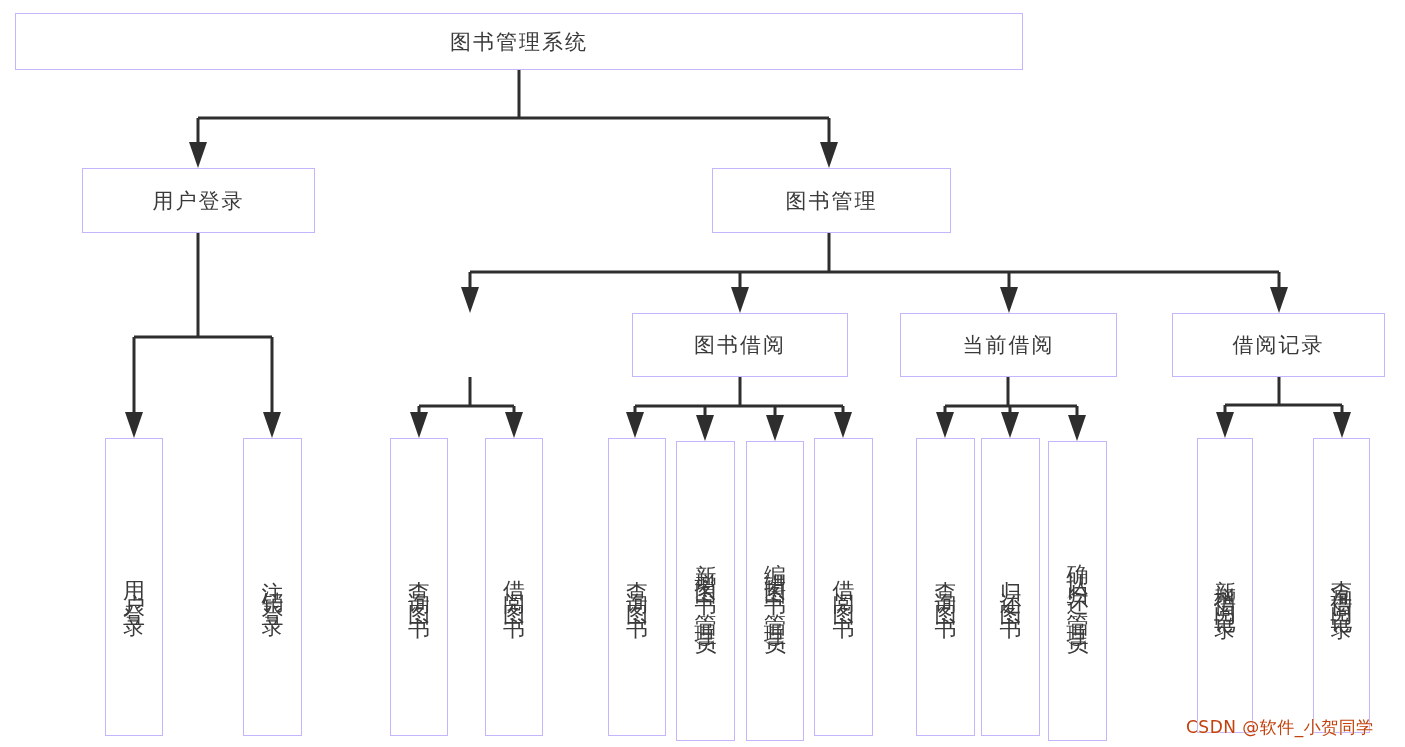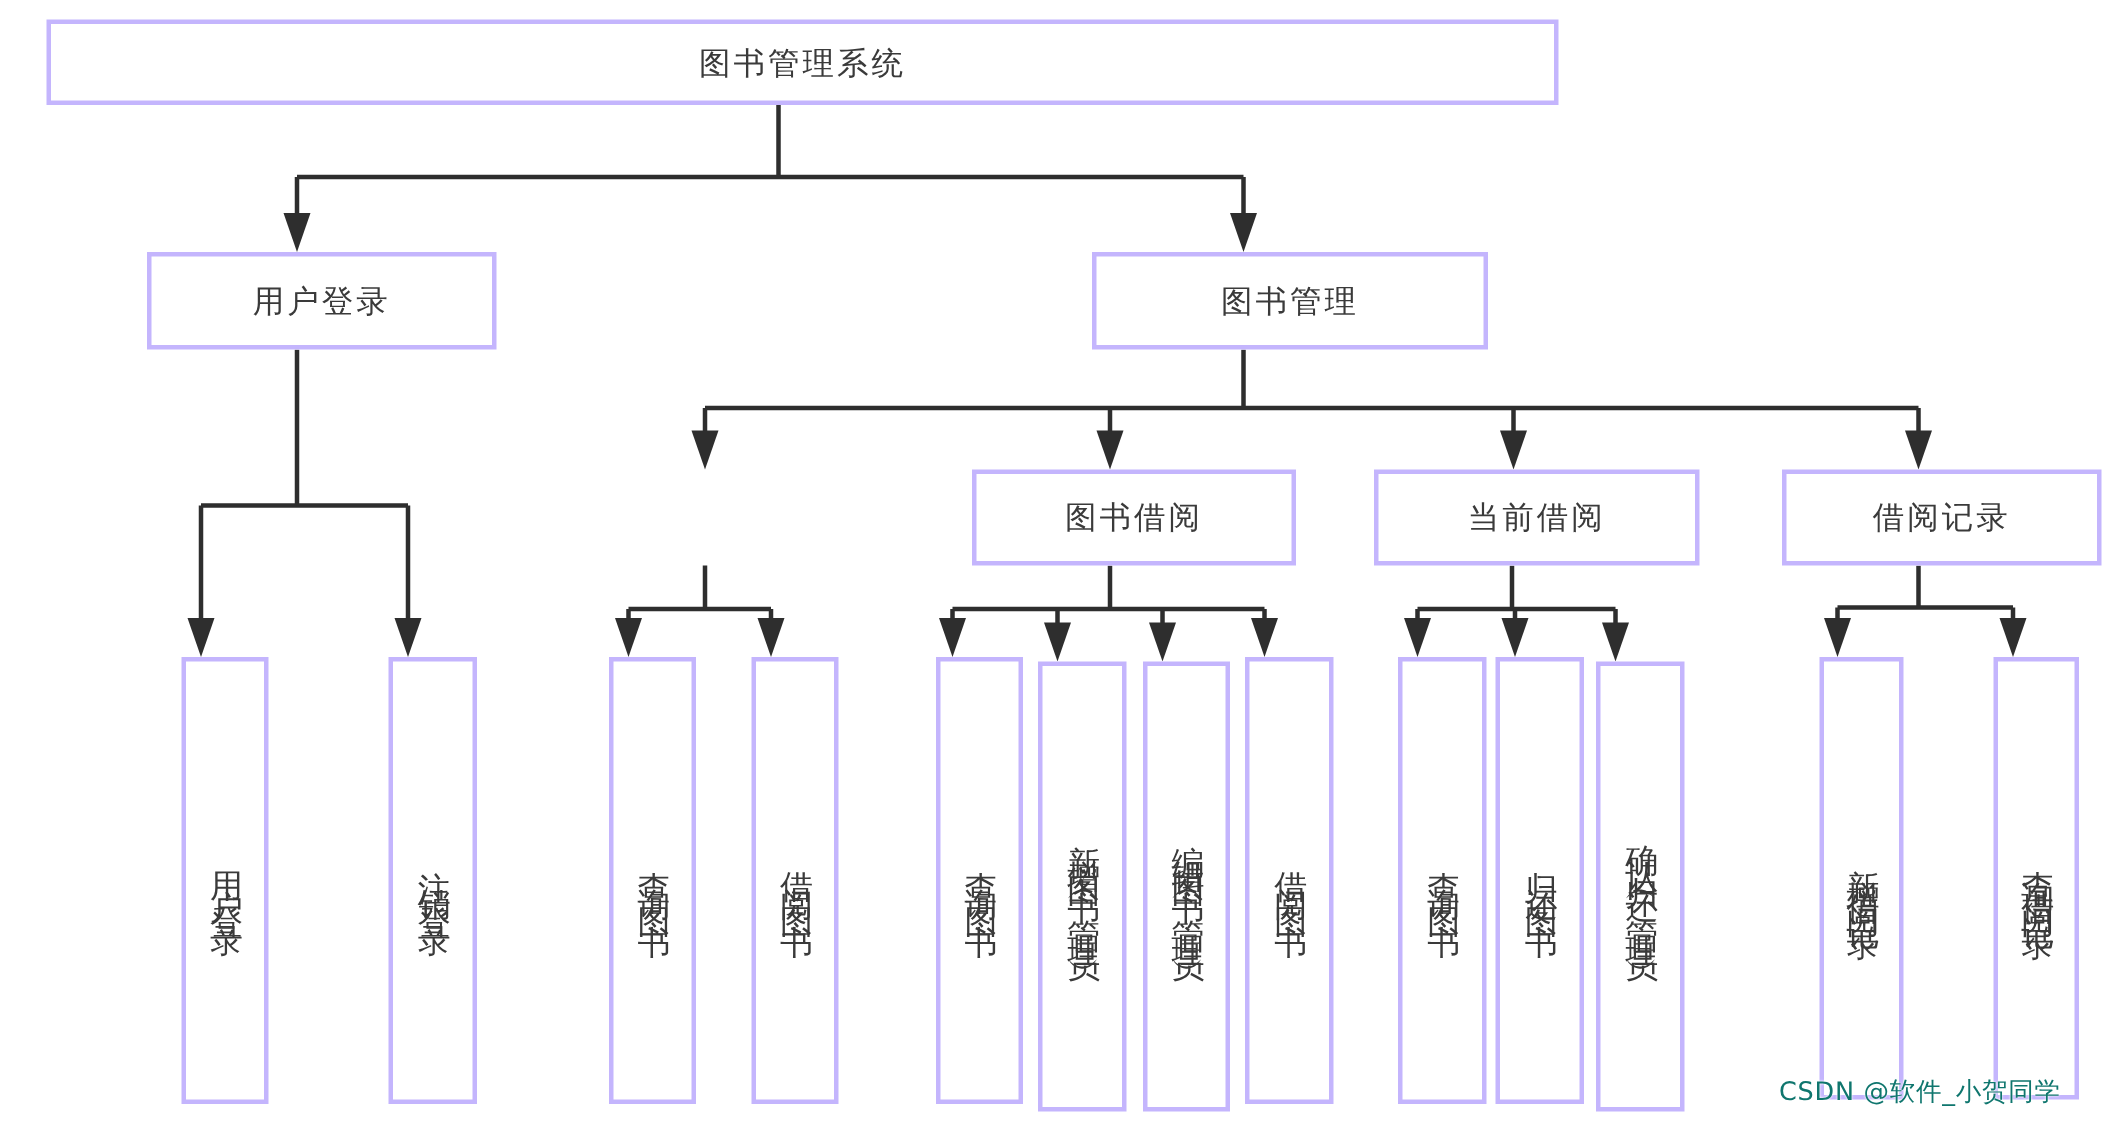--- a/index.html
+++ b/index.html
@@ -6,37 +6,37 @@
   #stage{
     position:relative;
     width:1405px;height:747px;
     background:#ffffff;
     font-family:"DejaVu Sans","Liberation Sans",sans-serif;
     overflow:hidden;
   }
   #connectors{position:absolute;left:0;top:0;width:1405px;height:747px;pointer-events:none;}
   .box{
     position:absolute;box-sizing:border-box;
-    background:#ffffff;border:3px solid #c4b5fd;
+    background:#ffffff;border:1px solid #c4b5fd;
     display:flex;align-items:center;justify-content:center;
-    color:#3a3a3a;z-index:2;margin-left:16px;
+    color:#3a3a3a;z-index:2;
   }
   .hlabel{font-size:21px;letter-spacing:2px;white-space:nowrap;}
   .vlabel{
     writing-mode:vertical-rl;text-orientation:mixed;
     font-size:22px;white-space:nowrap;color:#3a3a3a;
   }
   .v4{letter-spacing:12px;}
   .v6{letter-spacing:8px;}
   .v9{letter-spacing:10px;}
   .stroke{fill:none;stroke:#2e2e2e;stroke-width:3;}
   .arrowhead{fill:#2e2e2e;stroke:none;}
   #watermark{
     position:absolute;left:1186px;top:716px;z-index:5;
-    font-size:17px;letter-spacing:0.5px;color:#0f766e;
+    font-size:17px;letter-spacing:0.5px;color:#c2410c;
     text-shadow:0 0 2px #ffffff,0 0 1px #ffffff;
     white-space:nowrap;
   }
 </style>
 </head>
 <body>
 
 <div id="stage">
 
   <svg id="connectors" viewBox="0 0 1405 747" xmlns="http://www.w3.org/2000/svg">
@@ -72,21 +72,21 @@
     </g>
   </svg>
 
   <div class="box" style="left:15px;top:13px;width:1008px;height:57px;">
     <span class="hlabel">图书管理系统</span>
   </div>
 
   <div class="box" style="left:82px;top:168px;width:233px;height:65px;">
     <span class="hlabel">用户登录</span>
   </div>
-  <div class="box" style="left:712px;top:168px;width:264px;height:65px;text-align:center;">
+  <div class="box" style="left:712px;top:168px;width:239px;height:65px;text-align:center;">
     <span class="hlabel">图书管理</span>
   </div>
 
   <div class="box" style="left:900px;top:313px;width:217px;height:64px;">
     <span class="hlabel">当前借阅</span>
   </div>
   <div class="box" style="left:632px;top:313px;width:216px;height:64px;">
     <span class="hlabel">图书借阅</span>
   </div>
   <div class="box" style="left:1172px;top:313px;width:213px;height:64px;">

